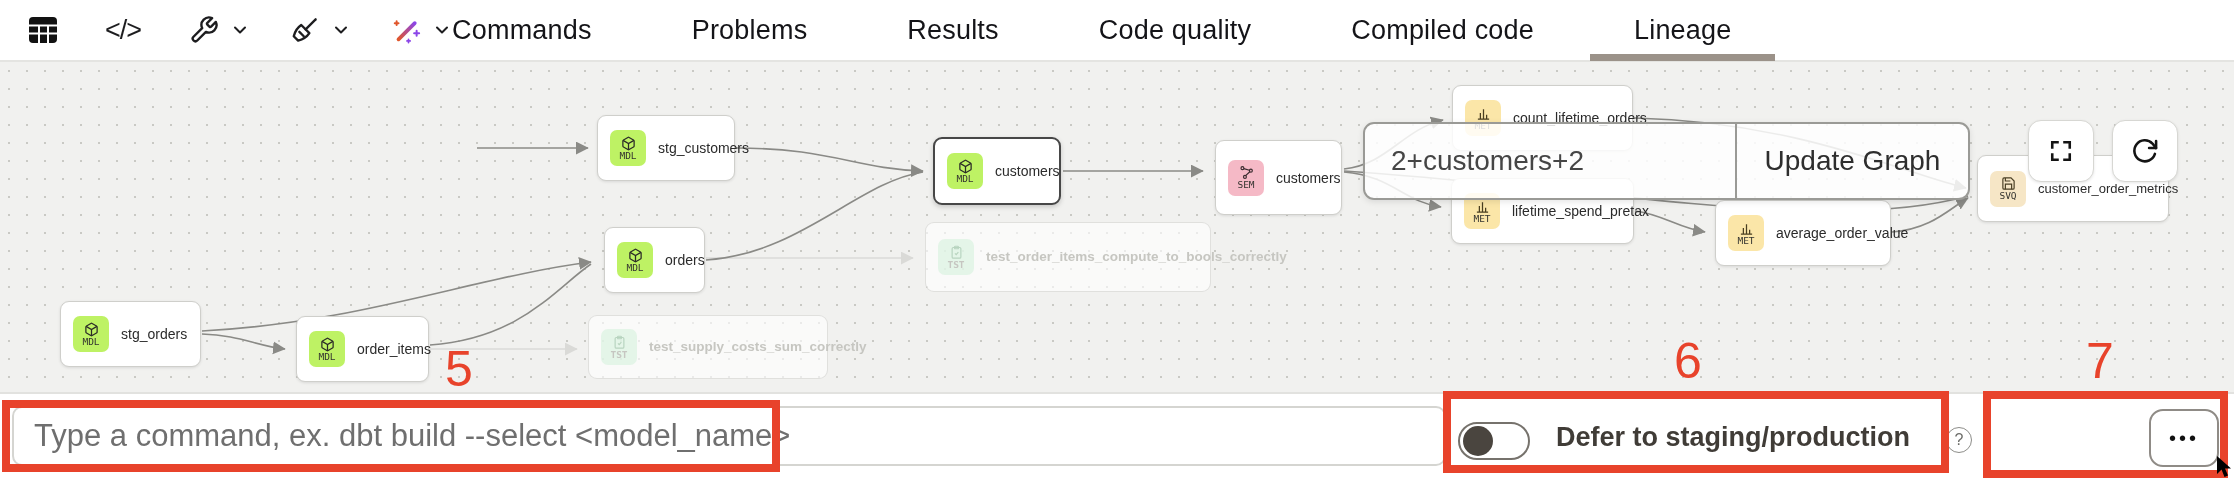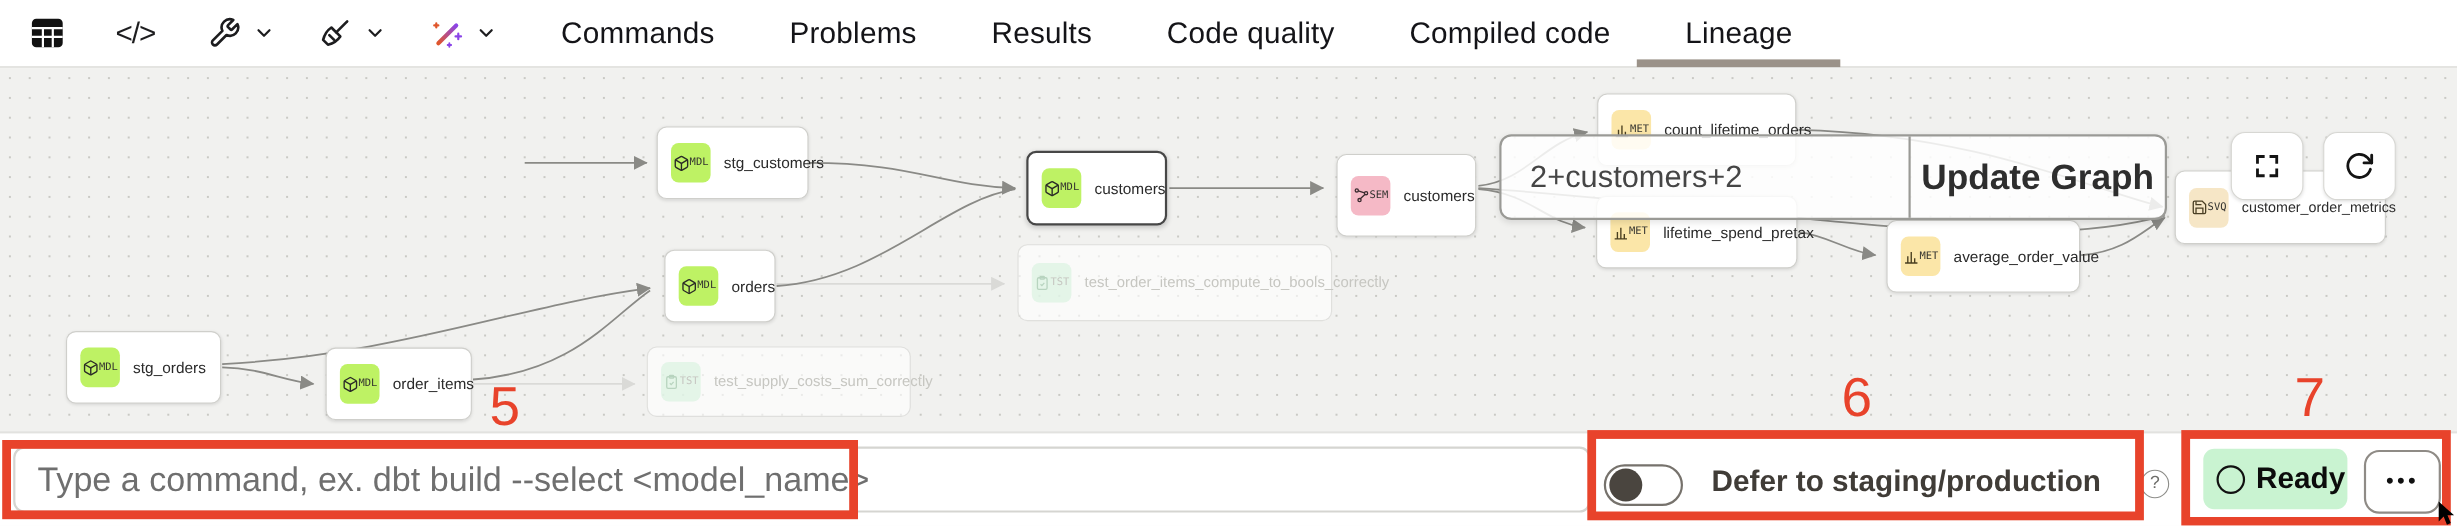--- a/index.html
+++ b/index.html
@@ -5,55 +5,55 @@
   * { box-sizing: border-box; margin: 0; padding: 0; }
   html,body { width:2234px; height:478px; }
   body { font-family:"Liberation Sans", sans-serif; background:#fff; }
   #stage { position:relative; width:2234px; height:478px; overflow:hidden; background:#fff; }
 
   
   #topbar { position:absolute; left:0; top:0; width:2234px; height:62px; background:#fff;
             border-bottom:2px solid #e4e4e1; display:flex; align-items:center; z-index:8; }
   .tbicon { display:flex; align-items:center; justify-content:center; cursor:pointer; }
   .codeglyph { font-size:27px; font-weight:500; color:#1d1d1f; letter-spacing:-1px; }
-  #tabs { display:flex; align-items:center; gap:68px; margin-left:58px; height:62px; }
+  #tabs { display:flex; align-items:center; gap:100px; height:62px; }
   .tab { position:relative; font-size:27px; color:#141418; letter-spacing:.2px; height:62px;
          display:flex; align-items:center; cursor:pointer; white-space:nowrap; }
   .tab.active::after { content:""; position:absolute; left:-44px; right:-44px; bottom:0;
                        height:7px; background:#9b9289; }
 
   
   #graph { position:absolute; left:0; top:62px; width:2234px; height:330px; background:#f1f1ef;
            background-image:radial-gradient(#c9c9c4 1.3px, transparent 1.4px);
            background-size:18px 18px; }
   #edges { position:absolute; left:0; top:0; z-index:1; }
   .node { position:absolute; display:flex; align-items:center; gap:12px; padding-left:12px;
           background:#fff; border:1.5px solid #cfcfcb; border-radius:9px; z-index:2;
           box-shadow:0 1px 3px rgba(0,0,0,.10); cursor:pointer; }
   .node.selected { border:2.5px solid #474747; box-shadow:0 2px 5px rgba(0,0,0,.18); }
-  .badge { width:36px; height:36px; border-radius:7px; display:flex; flex-direction:row;
+  .badge { width:36px; height:36px; border-radius:7px; display:flex; flex-direction:column;
            align-items:center; justify-content:center; flex-shrink:0; }
   .badge svg { display:block; }
   .btype { font-family:"DejaVu Sans Mono", monospace; font-size:9.5px; line-height:10px; color:#33332f; }
   .nlabel { font-size:14px; color:#2b2b2b; white-space:nowrap; }
   .SRC { background:#8df1dc; } .MDL { background:#bef264; } .SEM { background:#f5b9c6; }
   .MET { background:#fbe6a8; } .SVQ { background:#f6e6c6; }
-  .node.faded { background:rgba(255,255,255,.62); border-color:rgba(175,175,170,.35); box-shadow:none; }
+  .node.faded { background:rgba(255,255,255,.62); border-color:rgba(175,175,170,.35); box-shadow:none;font-weight:bold; }
   .node.faded .badge { background:rgba(210,240,219,.55); }
   .node.faded .btype, .node.faded .nlabel { color:#c6c6c1; }
   .node.faded .nlabel { white-space:normal; font-size:13.5px; line-height:20px; width:225px; }
 
   
   #overlay { position:absolute; left:1363px; top:60px; width:607px; height:78px; z-index:5;
              background:rgba(255,255,255,.84); border:2.5px solid #9a9a96; border-radius:11px;
              display:flex; align-items:stretch; box-shadow:0 2px 6px rgba(0,0,0,.10); }
   #overlay .qsec { flex:0 0 372px; display:flex; align-items:center; padding-left:26px;
                    font-size:28px; color:#454545; border-right:2.5px solid #9a9a96; }
   #overlay .bsec { flex:1; display:flex; align-items:center; justify-content:center;
-                   font-size:32px; font-weight:700; color:#2e2e2e; cursor:pointer; }
+                   font-size:28px; font-weight:400; color:#2e2e2e; cursor:pointer; }
 
   .gbtn { position:absolute; width:66px; height:62px; background:#fff; border:1.5px solid #d7d7d3;
           border-radius:13px; display:flex; align-items:center; justify-content:center; z-index:6;
           box-shadow:0 1px 3px rgba(0,0,0,.10); cursor:pointer; }
 
   
   #bottombar { position:absolute; left:0; top:392px; width:2234px; height:86px; background:#fff;
                border-top:2px solid #e2e2df; z-index:7; }
   #cmdinput { position:absolute; left:12px; top:12px; width:1434px; height:60px; border:2px solid #d5d5d1;
               border-radius:10px; font-family:"Liberation Sans",sans-serif; font-size:31px; color:#333;
@@ -343,24 +343,20 @@
     </div>
   </div>
 
   <div id="bottombar">
     <input id="cmdinput" type="text" placeholder="Type a command, ex. dbt build --select &lt;model_name&gt;" style="">
     <div id="toggle">
         <span class="knob"></span>
       </div>
     <div id="deferlabel">Defer to staging/production</div>
     <div id="help">?</div>
-    <div id="ready">
-      <span class="rdot"></span>
-      <span class="rtext">Ready</span>
-    </div>
     <div id="more">•••</div>
   </div>
 
   <div class="rbox" id="rbox5"></div>
   <div class="rbox" id="rbox6"></div>
   <div class="rbox" id="rbox7"></div>
   <div class="rnum" id="rnum5">5</div>
   <div class="rnum" id="rnum6">6</div>
   <div class="rnum" id="rnum7">7</div>
 

